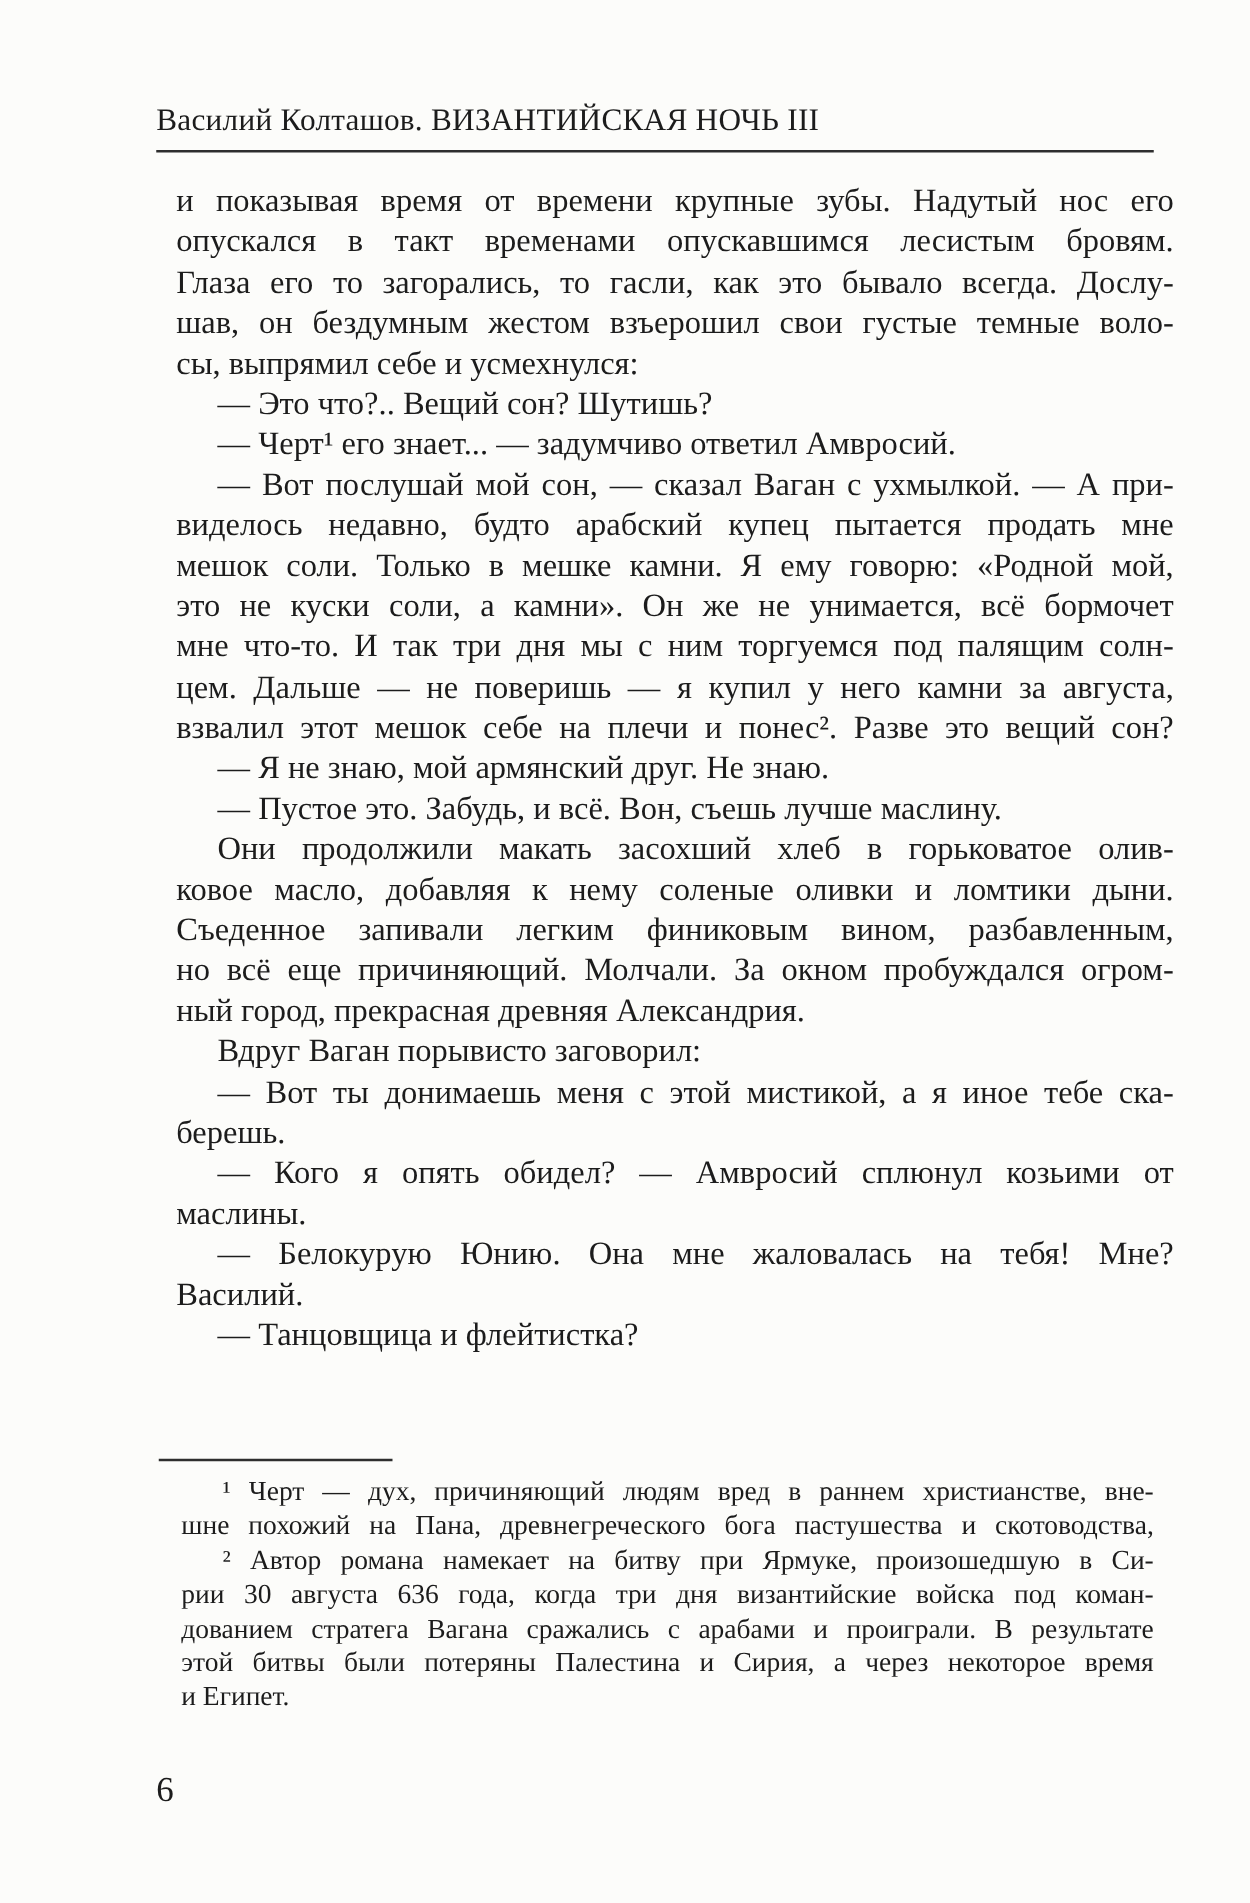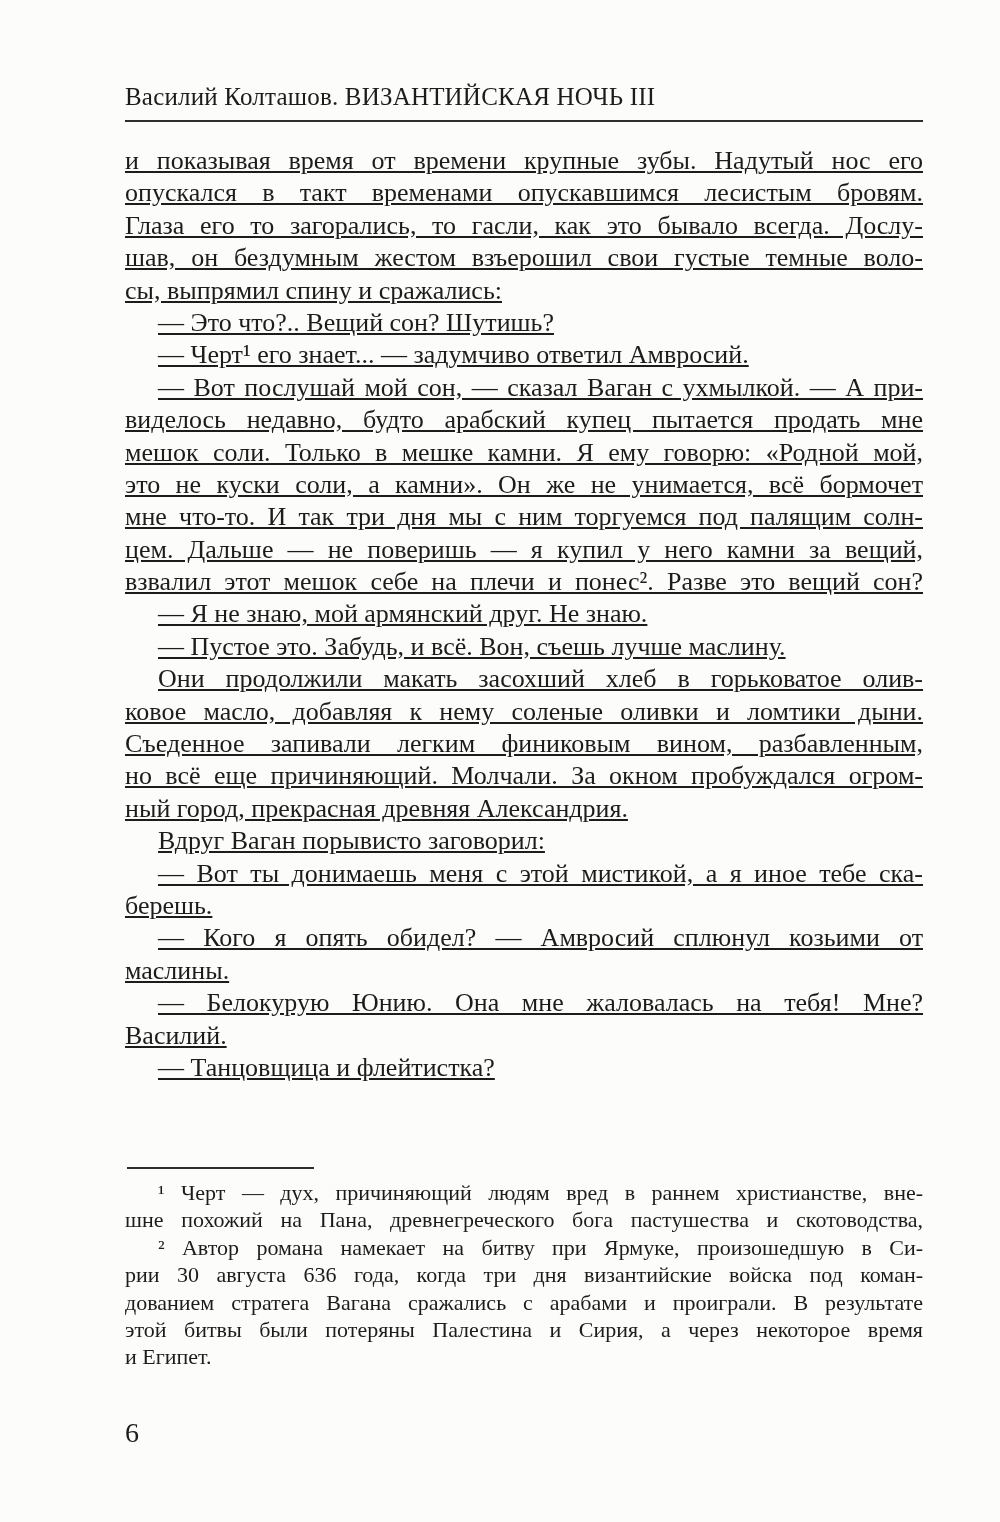--- a/index.html
+++ b/index.html
@@ -36,23 +36,22 @@
     position: absolute;
     top: 120px;
     left: 0;
     width: 100%;
     height: 2px;
     background: #2e2e2e;
   }
   .body-text {
     position: absolute;
     top: 145px;
-    left: 0;
+    left: 16px;
     width: 100%;
-    text-decoration: underline;
   }
   .body-text .line {
     font-size: 26px;
     line-height: 32.4px;
     height: 32.4px;
     text-align: left;
     white-space: nowrap;
   }
   .footnote-sep {
     position: absolute;
@@ -67,20 +66,21 @@
     top: 1179px;
     left: 0;
     width: 100%;
   }
   .footnotes .line {
     font-size: 22px;
     line-height: 27.4px;
     height: 27.4px;
     text-align: left;
     white-space: nowrap;
+    margin-left: 20px;
   }
   .line.just {
     text-align: justify;
     text-align-last: justify;
     -moz-text-align-last: justify;
     white-space: normal;
   }
   .line.ind {
     text-indent: 33px;
   }
@@ -99,29 +99,29 @@
 
   <div class="running-header">Василий Колташов. ВИЗАНТИЙСКАЯ НОЧЬ III</div>
 
   <div class="header-rule"></div>
 
   <div class="body-text">
       <div class="line just">и показывая время от времени крупные зубы. Надутый нос его</div>
       <div class="line just">опускался в такт временами опускавшимся лесистым бровям.</div>
       <div class="line just">Глаза его то загорались, то гасли, как это бывало всегда. Дослу-</div>
       <div class="line just">шав, он бездумным жестом взъерошил свои густые темные воло-</div>
-      <div class="line">сы, выпрямил спину и сражались:</div>
+      <div class="line">сы, выпрямил себе и усмехнулся:</div>
       <div class="line ind">— Это что?.. Вещий сон? Шутишь?</div>
       <div class="line ind">— Черт¹ его знает... — задумчиво ответил Амвросий.</div>
       <div class="line just ind">— Вот послушай мой сон, — сказал Ваган с ухмылкой. — А при-</div>
       <div class="line just">виделось недавно, будто арабский купец пытается продать мне</div>
       <div class="line just">мешок соли. Только в мешке камни. Я ему говорю: «Родной мой,</div>
       <div class="line just">это не куски соли, а камни». Он же не унимается, всё бормочет</div>
       <div class="line just">мне что-то. И так три дня мы с ним торгуемся под палящим солн-</div>
-      <div class="line just">цем. Дальше — не поверишь — я купил у него камни за вещий,</div>
+      <div class="line just">цем. Дальше — не поверишь — я купил у него камни за августа,</div>
       <div class="line just">взвалил этот мешок себе на плечи и понес². Разве это вещий сон?</div>
       <div class="line ind">— Я не знаю, мой армянский друг. Не знаю.</div>
       <div class="line ind">— Пустое это. Забудь, и всё. Вон, съешь лучше маслину.</div>
       <div class="line just ind">Они продолжили макать засохший хлеб в горьковатое олив-</div>
       <div class="line just">ковое масло, добавляя к нему соленые оливки и ломтики дыни.</div>
       <div class="line just">Съеденное запивали легким финиковым вином, разбавленным,</div>
       <div class="line just">но всё еще причиняющий. Молчали. За окном пробуждался огром-</div>
       <div class="line">ный город, прекрасная древняя Александрия.</div>
       <div class="line ind">Вдруг Ваган порывисто заговорил:</div>
       <div class="line just ind">— Вот ты донимаешь меня с этой мистикой, а я иное тебе ска-</div>

